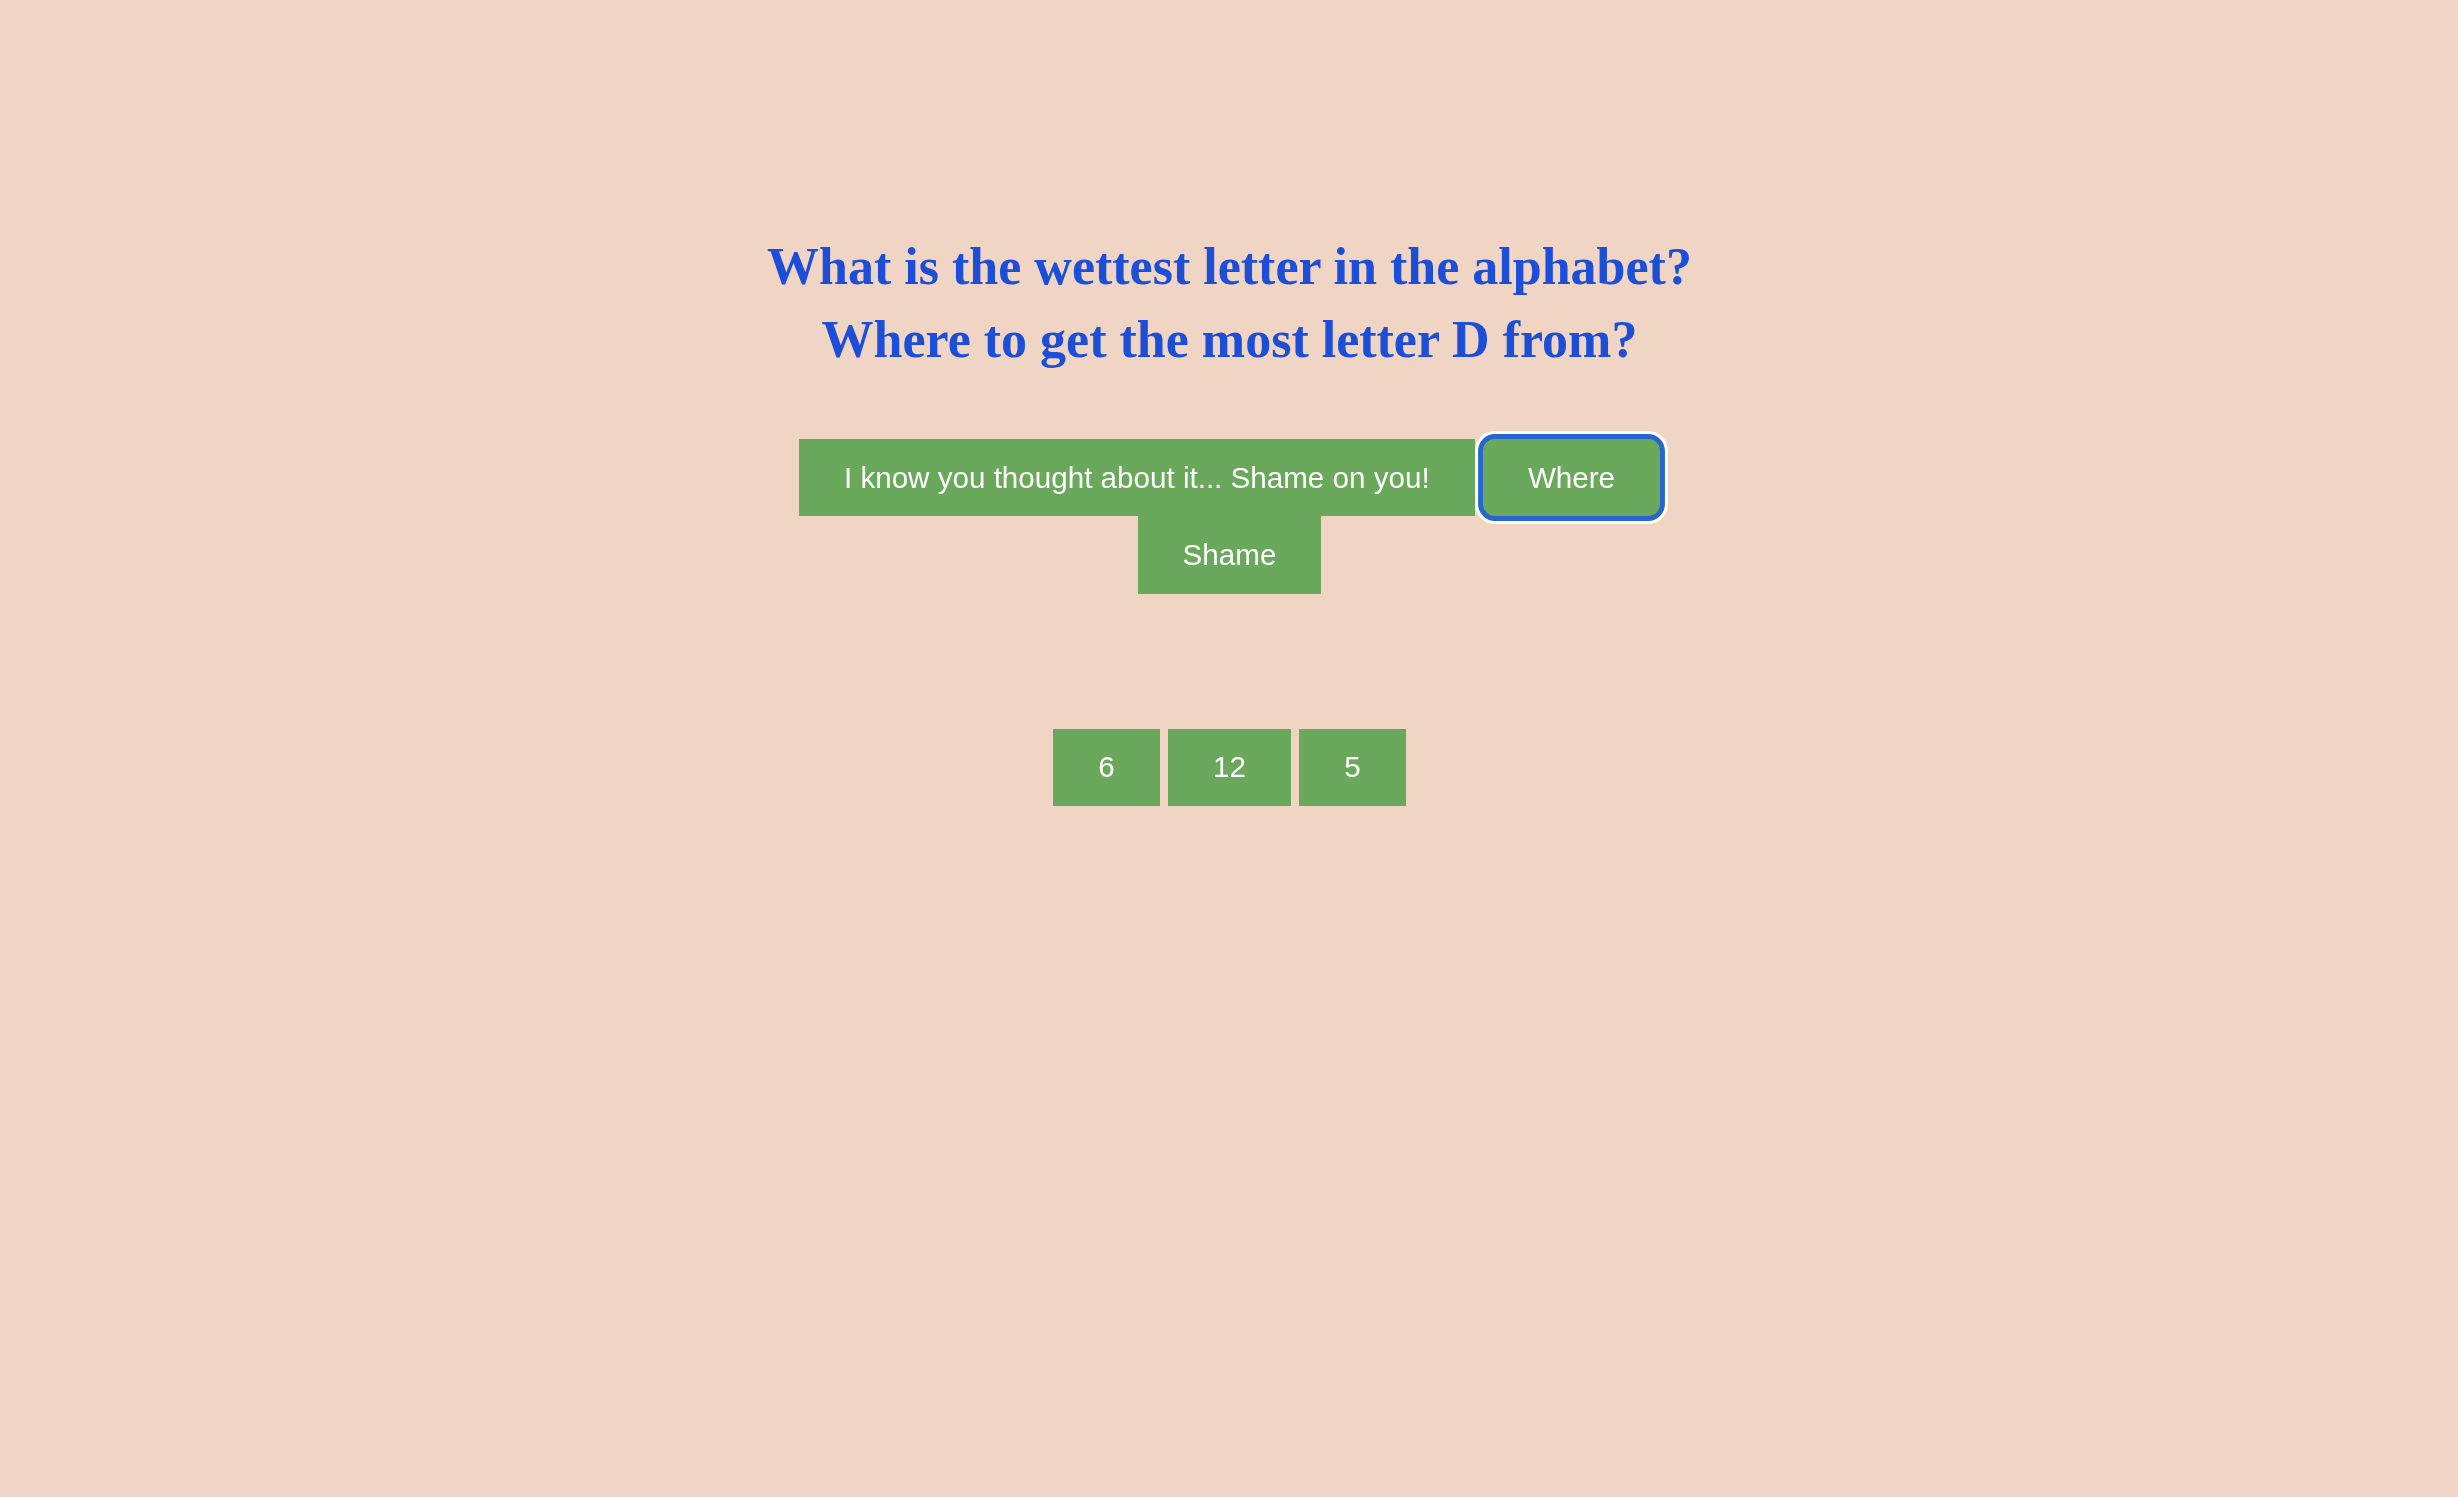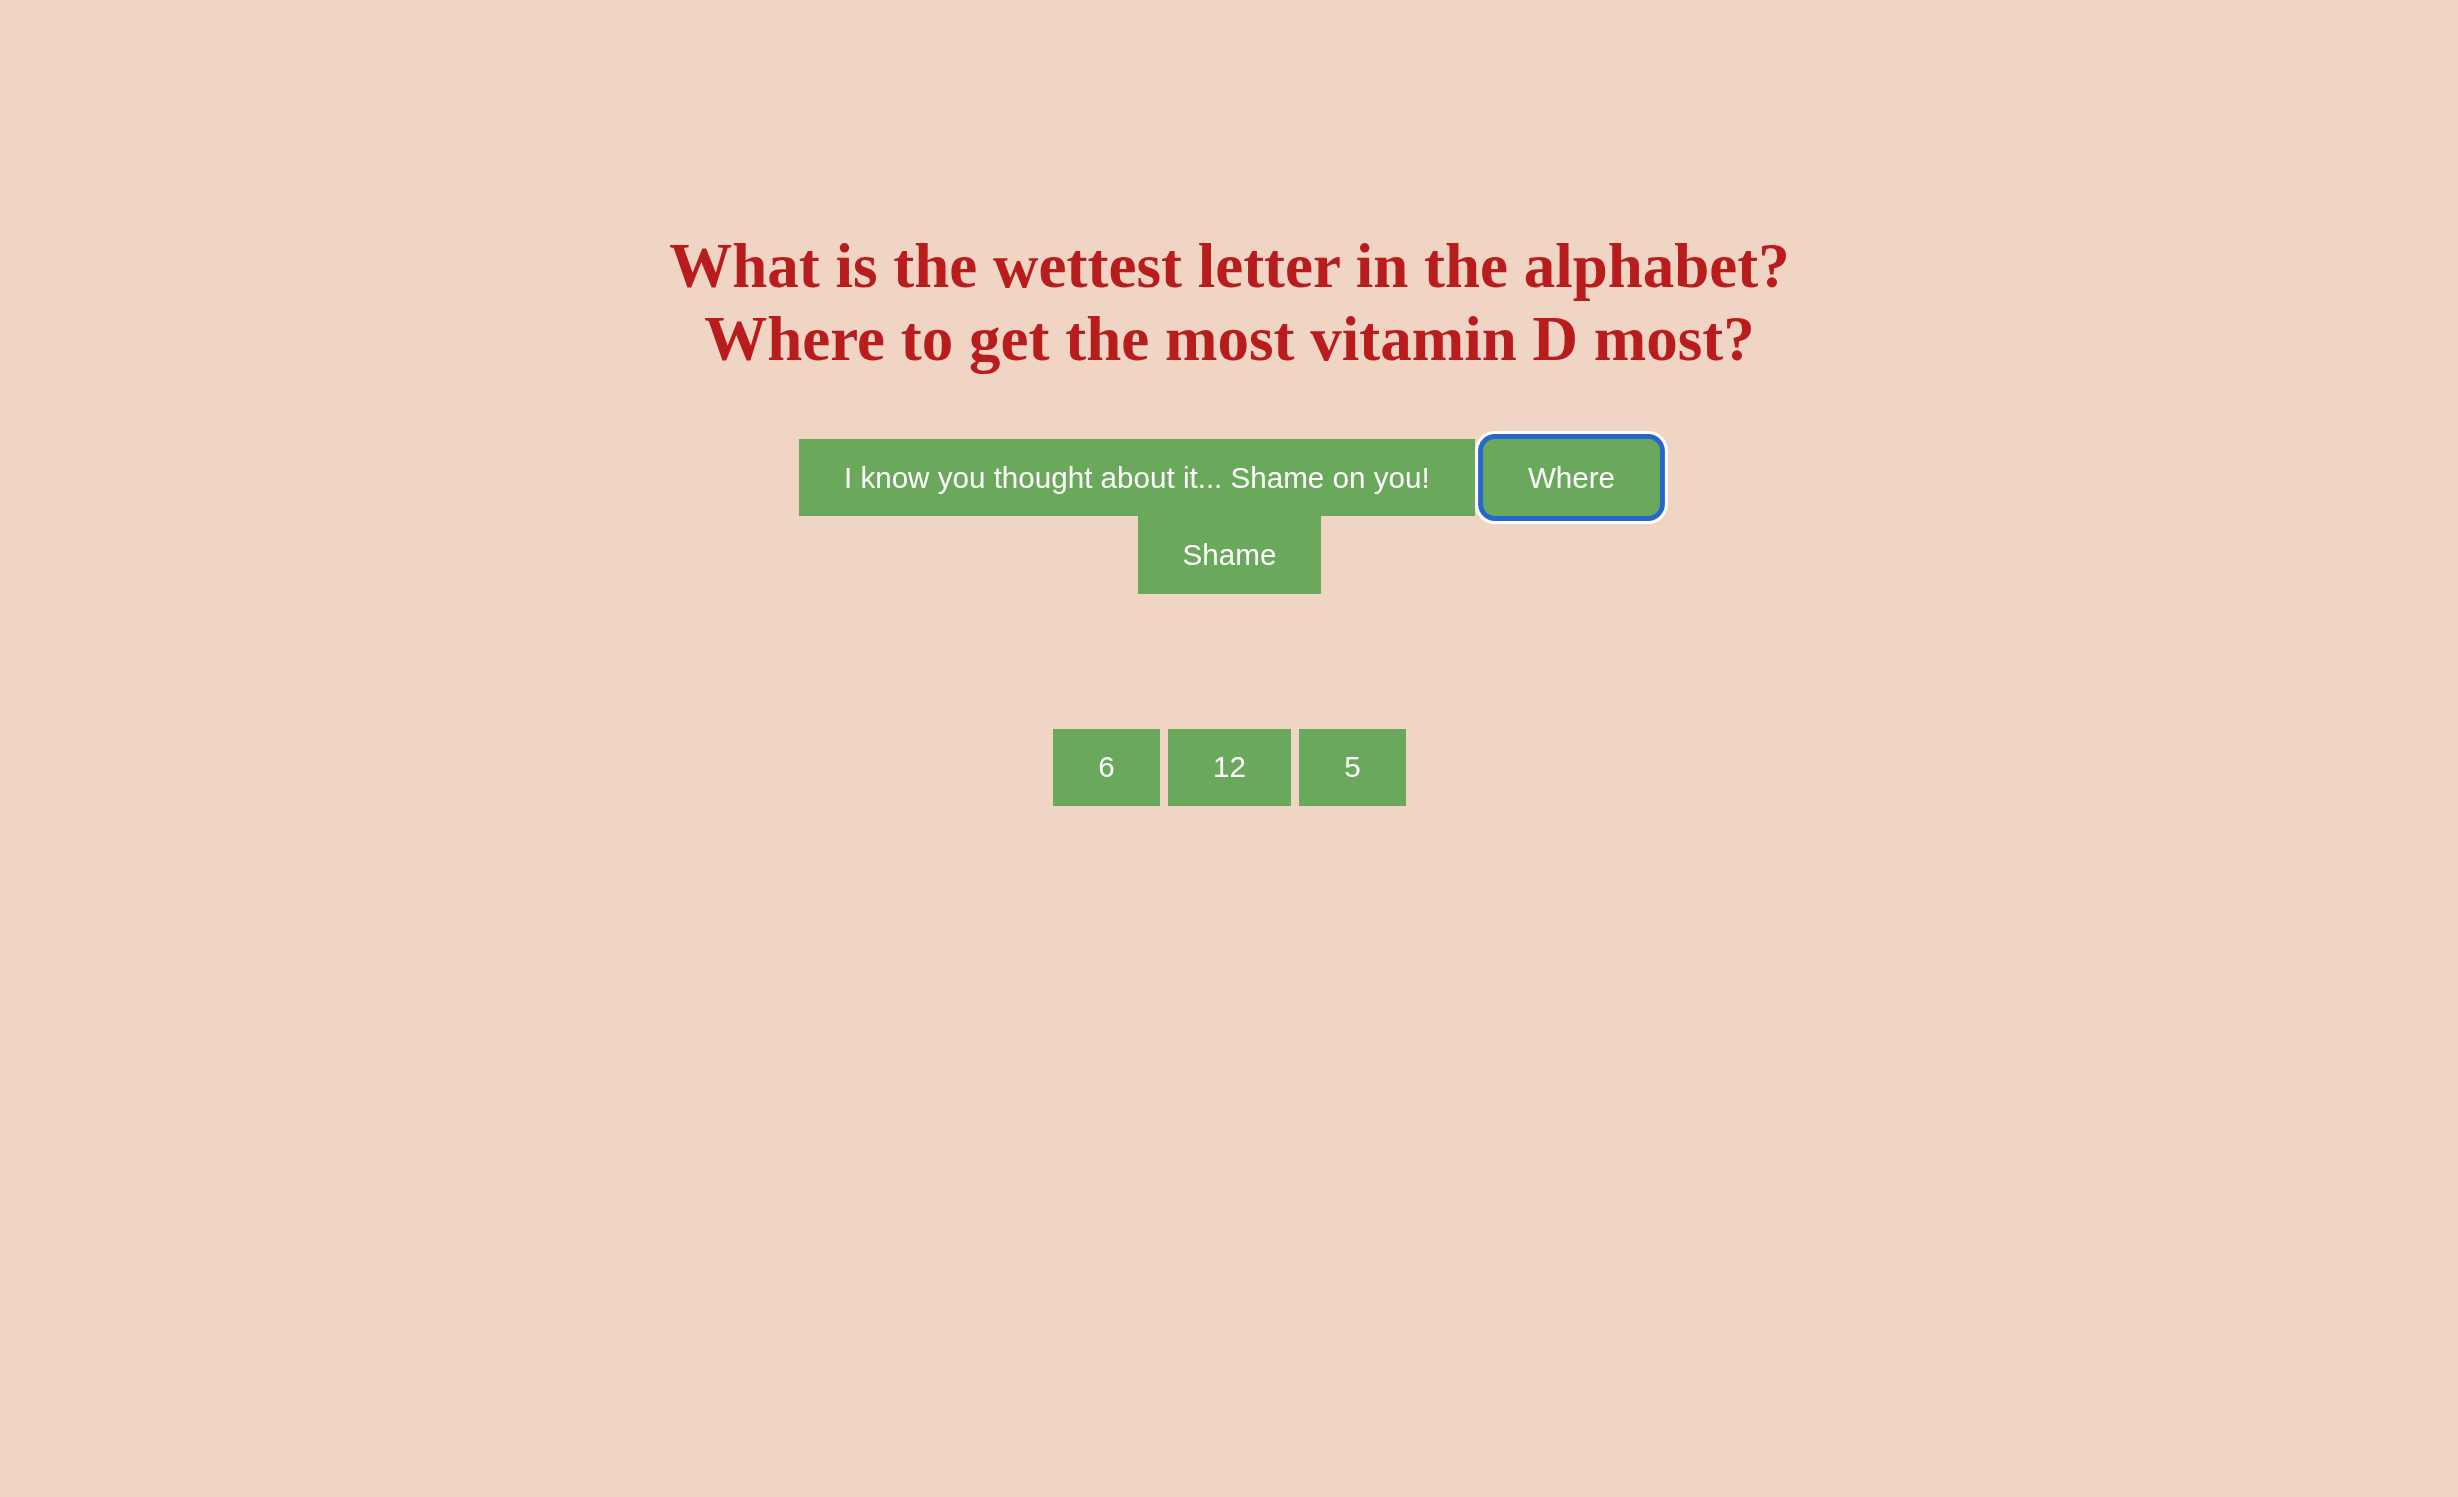--- a/index.html
+++ b/index.html
@@ -18,23 +18,23 @@
     overflow:hidden;
   }
   .quiz{
     padding-top:230px;
     text-align:center;
   }
   .q-title{
     margin:0;
     font-family:"Liberation Serif", serif;
     font-weight:bold;
-    font-size:63px;
+    font-size:52px;
     line-height:73px;
-    color:#b91c1c;
+    color:#1d4ed8;
     text-align:center;
   }
   .answers{
     margin:63px auto 135px auto;
     max-width:906px;
     text-align:center;
     font-size:29.6px;
   }
   .question:last-child .answers{margin-bottom:0;}
   .btn{
@@ -58,21 +58,21 @@
 </head>
 <body>
 
 <main class="quiz">
 
   <section class="question">
     <h1 class="q-title">What is the wettest letter in the alphabet?</h1>
   </section>
 
   <section class="question">
-    <h1 class="q-title">Where to get the most vitamin D most?</h1>
+    <h1 class="q-title">Where to get the most letter D from?</h1>
     <div class="answers">
       <button class="btn">I know you thought about it... Shame on you!</button>
       <button class="btn btn--focused">Where</button>
       <button class="btn">Shame</button>
     </div>
   </section>
 
   <section class="question">
     <div class="answers">
       <button class="btn">6</button>

